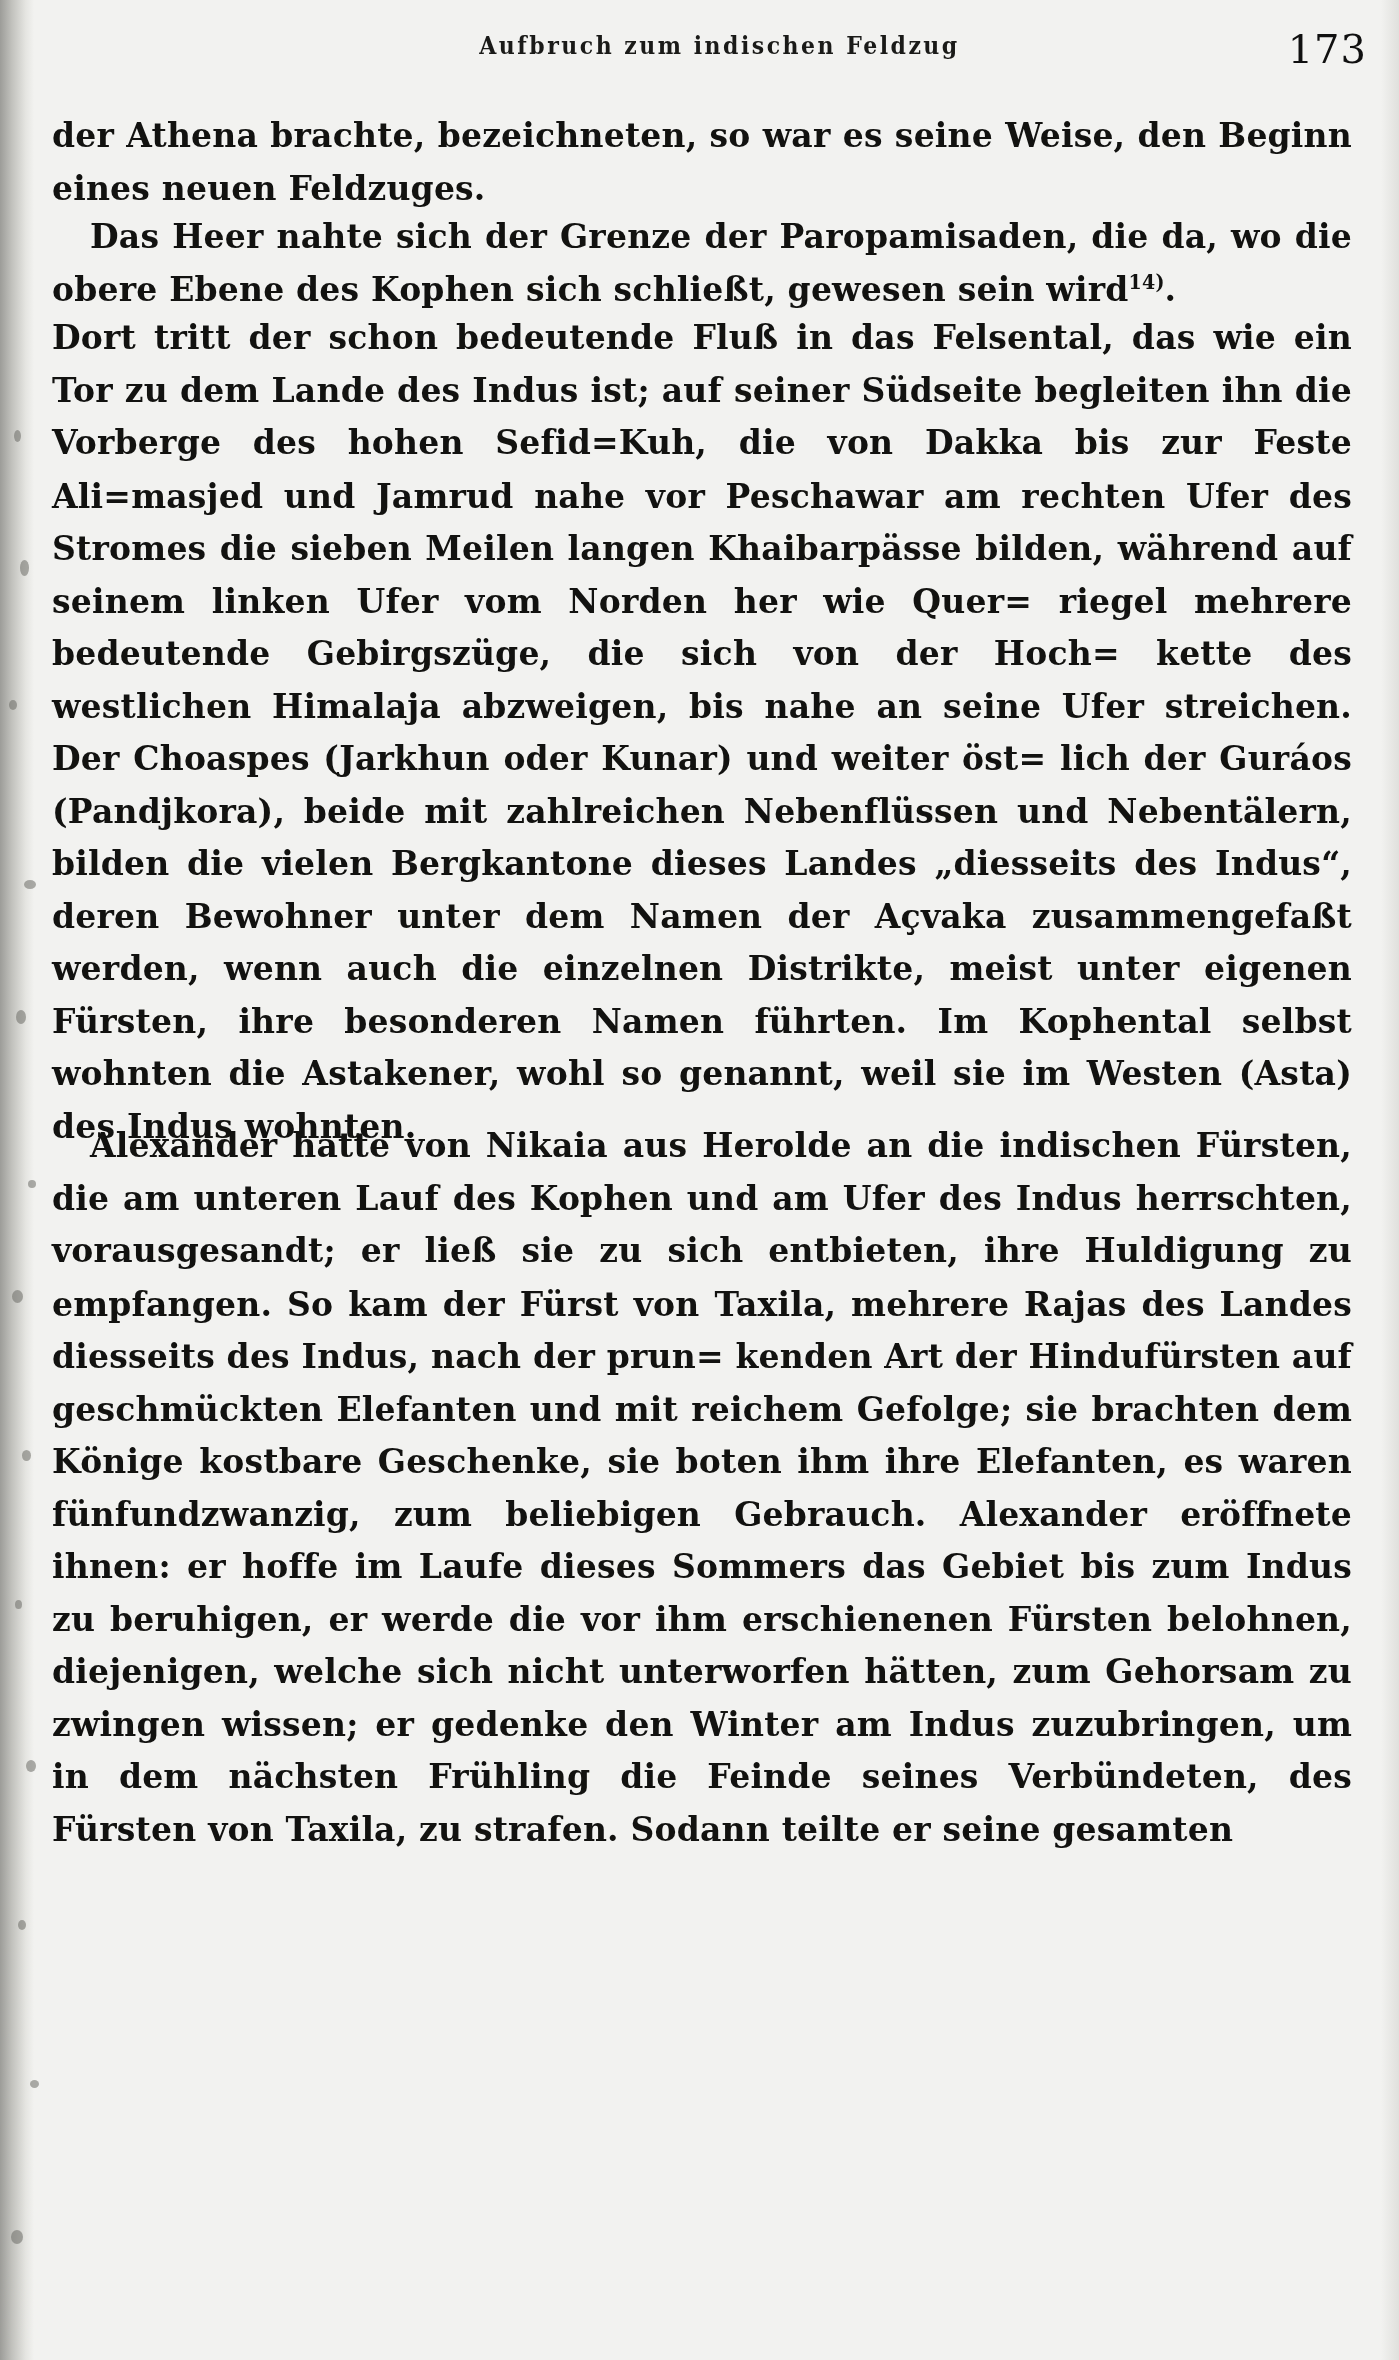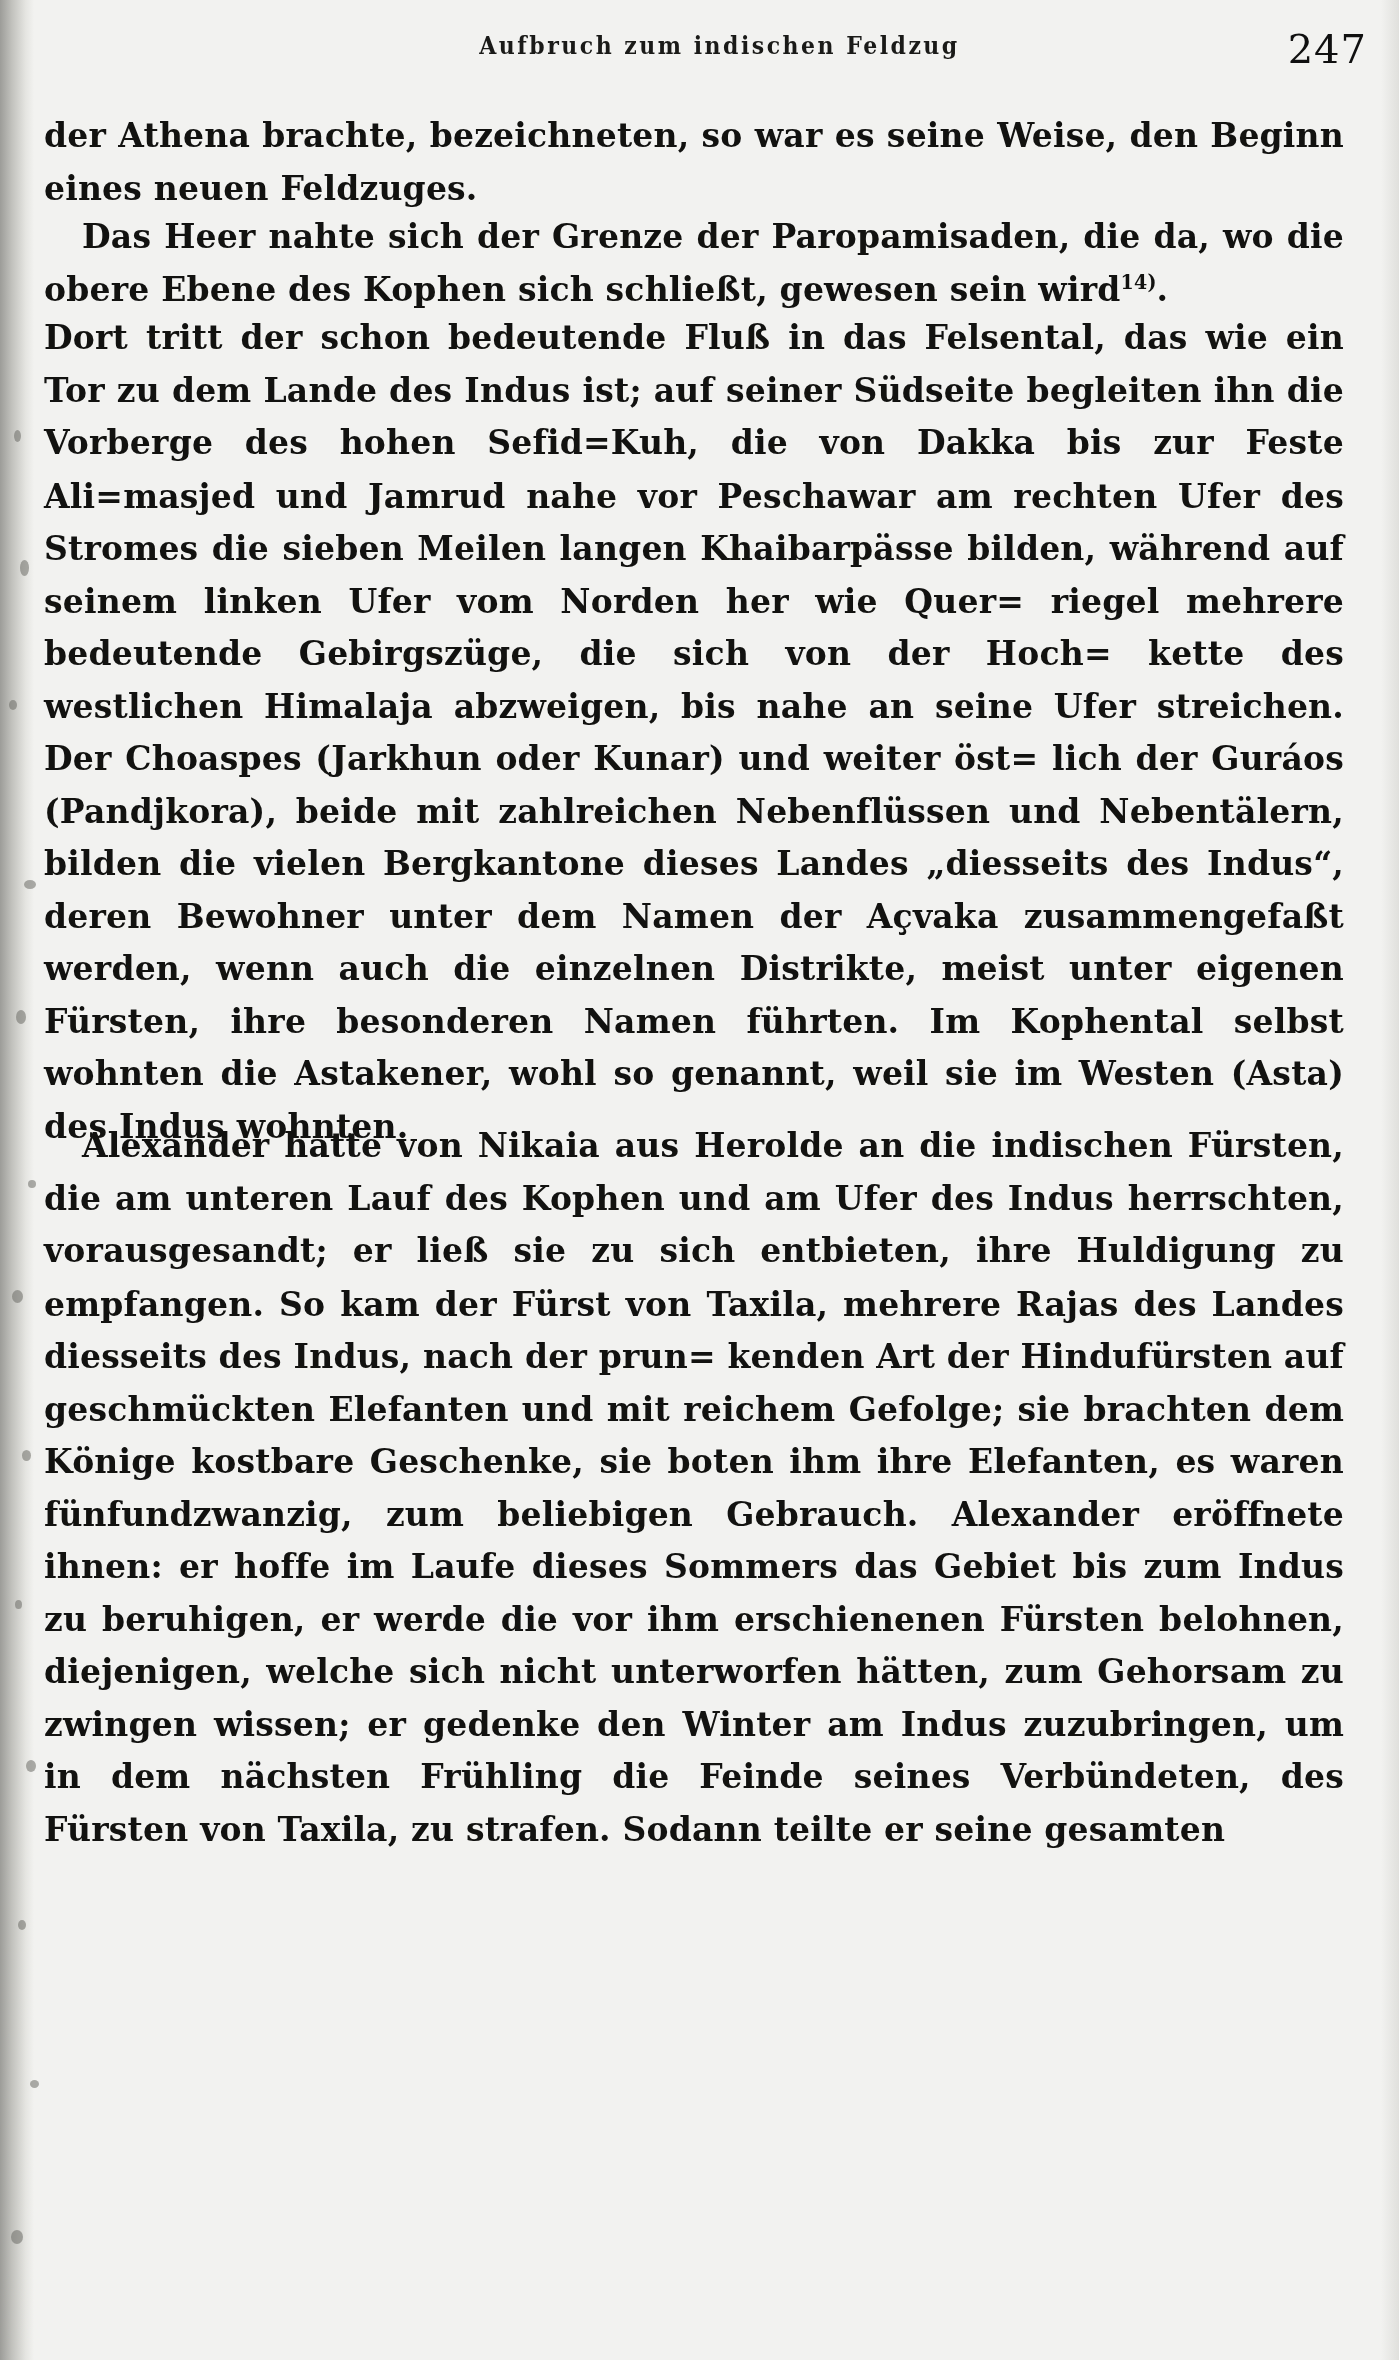--- a/index.html
+++ b/index.html
@@ -84,21 +84,21 @@
     top: -6px;
     font-family: "DejaVu Serif", serif;
     font-size: 40px;
     color: #101010;
     letter-spacing: 1px;
   }
 
   
   .body-block {
     position: absolute;
-    left: 44px;
+    left: 52px;
     top: 110px;
     width: 1300px;
   }
   p.para {
     margin: 0;
     font-family: "DejaVu Serif", serif;
     font-size: 33px;
     line-height: 50.5px;
     color: #121210;
     text-align: justify;
@@ -165,21 +165,21 @@
   <div class="speckle" style="left:26px;top:1760px;width:10px;height:12px;"></div>
   <div class="speckle" style="left:18px;top:1920px;width:8px;height:10px;"></div>
   <div class="speckle" style="left:30px;top:2080px;width:9px;height:8px;"></div>
   <div class="speckle" style="left:11px;top:2230px;width:12px;height:14px;"></div>
 </div>
 
 <div class="content">
 
   <div class="running-head">
     <div class="rh-title">Aufbruch zum indischen Feldzug</div>
-    <div class="rh-pageno">247</div>
+    <div class="rh-pageno">173</div>
   </div>
 
   <div class="body-block">
     <p class="para first">der Athena brachte, bezeichneten, so war es seine Weise, den Beginn eines neuen Feldzuges.</p>
     <p class="para"><span>Das Heer nahte sich der Grenze der Paropamisaden, die da, wo die obere Ebene des Kophen sich schließt, gewesen sein wird</span><span class="sup">14)</span><span>.</span></p>
     <p class="para" style="text-indent:0;">Dort tritt der schon bedeutende Fluß in das Felsental, das wie ein Tor zu dem Lande des Indus ist; auf seiner Südseite begleiten ihn die Vorberge des hohen Sefid=Kuh, die von Dakka bis zur Feste Ali=masjed und Jamrud nahe vor Peschawar am rechten Ufer des Stromes die sieben Meilen langen Khaibarpässe bilden, während auf seinem linken Ufer vom Norden her wie Quer= riegel mehrere bedeutende Gebirgszüge, die sich von der Hoch= kette des westlichen Himalaja abzweigen, bis nahe an seine Ufer streichen. Der Choaspes (Jarkhun oder Kunar) und weiter öst= lich der Guráos (Pandjkora), beide mit zahlreichen Nebenflüssen und Nebentälern, bilden die vielen Bergkantone dieses Landes „diesseits des Indus“, deren Bewohner unter dem Namen der Açvaka zusammengefaßt werden, wenn auch die einzelnen Distrikte, meist unter eigenen Fürsten, ihre besonderen Namen führten. Im Kophental selbst wohnten die Astakener, wohl so genannt, weil sie im Westen (Asta) des Indus wohnten.</p>
     <p class="para">Alexander hatte von Nikaia aus Herolde an die indischen Fürsten, die am unteren Lauf des Kophen und am Ufer des Indus herrschten, vorausgesandt; er ließ sie zu sich entbieten, ihre Huldigung zu empfangen. So kam der Fürst von Taxila, mehrere Rajas des Landes diesseits des Indus, nach der prun= kenden Art der Hindufürsten auf geschmückten Elefanten und mit reichem Gefolge; sie brachten dem Könige kostbare Geschenke, sie boten ihm ihre Elefanten, es waren fünfundzwanzig, zum beliebigen Gebrauch. Alexander eröffnete ihnen: er hoffe im Laufe dieses Sommers das Gebiet bis zum Indus zu beruhigen, er werde die vor ihm erschienenen Fürsten belohnen, diejenigen, welche sich nicht unterworfen hätten, zum Gehorsam zu zwingen wissen; er gedenke den Winter am Indus zuzubringen, um in dem nächsten Frühling die Feinde seines Verbündeten, des Fürsten von Taxila, zu strafen. Sodann teilte er seine gesamten</p>
   </div>
 
 

